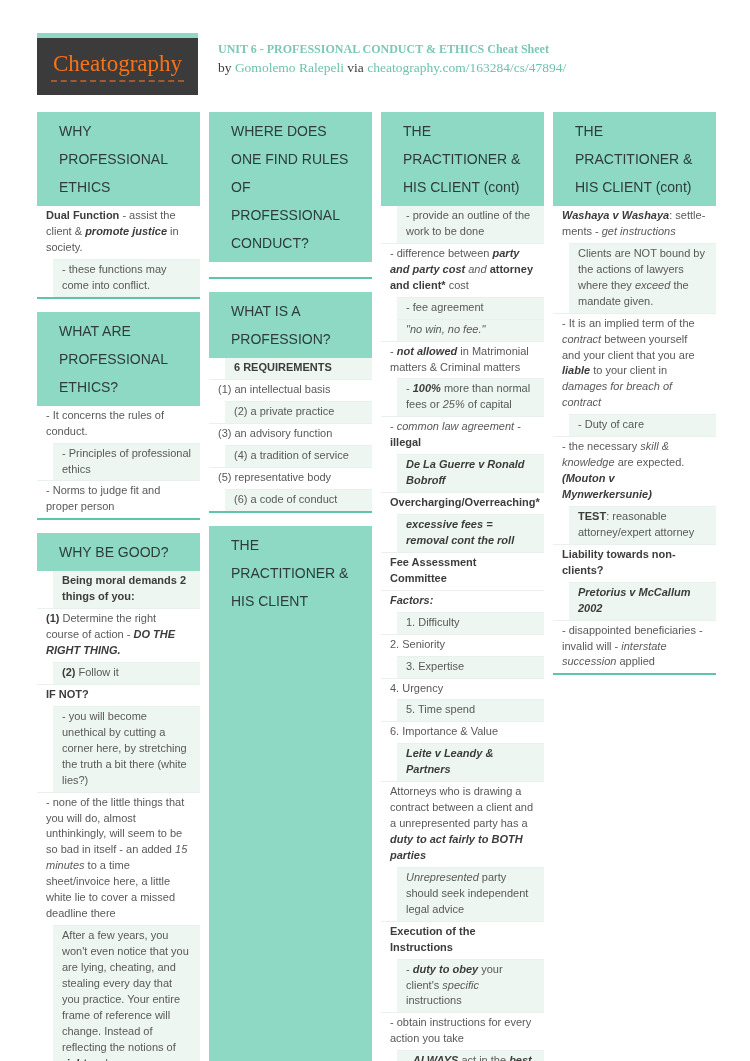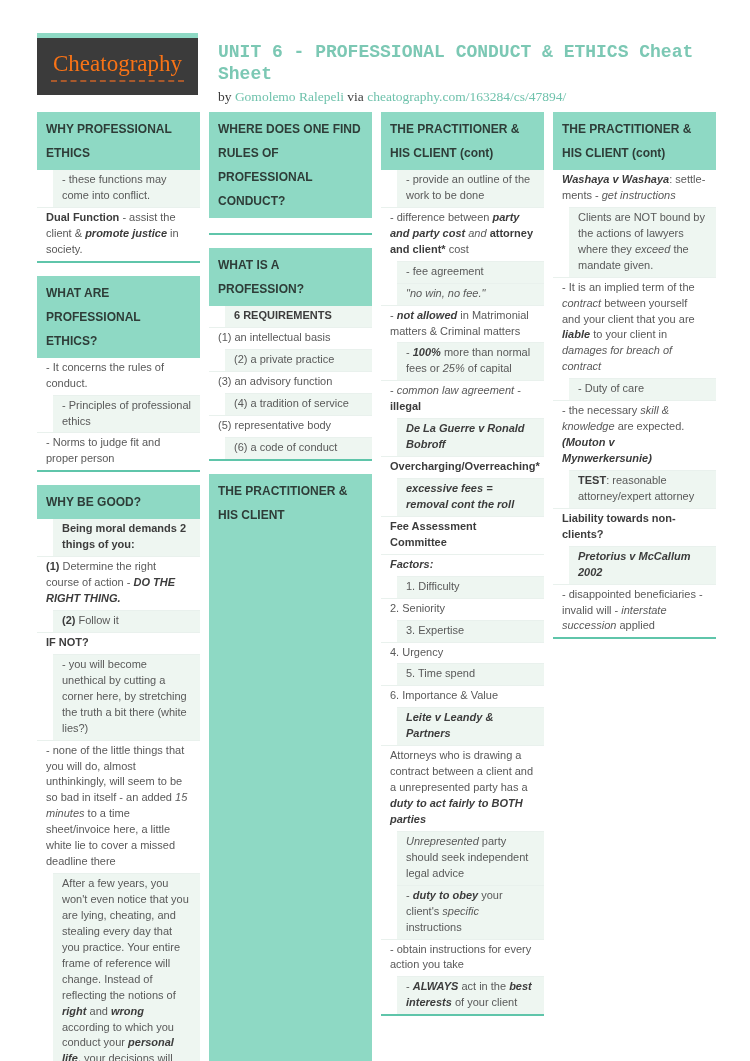--- a/index.html
+++ b/index.html
@@ -12,33 +12,33 @@
     position:absolute; left:37px; top:33px; width:161px; height:62px;
     background:var(--logo-bg); border-top:5px solid var(--accent);
     display:flex; align-items:center; justify-content:center;
   }
   .logo-text {
     font-family:"Liberation Serif", serif; color:#f97316; font-size:23px;
     border-bottom:2px dashed var(--logo-underline); padding:0 2px 3px 2px;
   }
   .head-text { position:absolute; left:218px; top:42px; width:510px; }
   .sheet-title {
-    font-family:Liberation Mono, monospace; font-weight:bold; color:var(--title-teal);
-    font-size:18px; line-height:1.2;
+    font-family:Liberation Serif, serif; font-weight:bold; color:var(--title-teal);
+    font-size:12px; line-height:1.2;
   }
   .byline { font-family:"Liberation Serif", serif; font-size:13.5px; color:#3c3c3c; margin-top:4px; }
   .byline a { color:var(--link-teal); text-decoration:none;margin-top:20px; }
 
   
   .sheet { position:absolute; left:37px; top:112px; width:679px; display:flex; gap:9px; align-items:flex-start; }
   .col { width:163px; display:flex; flex-direction:column; }
   .block { margin-bottom:13px; border-bottom:2px solid var(--block-border); background:#fff; }
   .block-header {
-    background:var(--accent); color:#2e3d38; font-weight:bold; font-size:12px;
-    line-height:2.0; padding:5px 9px;
+    background:var(--accent); color:#2e3d38; font-weight:normal; font-size:14px;
+    line-height:2.0; padding:5px 22px;
   }
   .row {
     font-size:11px; line-height:1.45; color:var(--text-body);
     padding:2px 9px 3px 9px; background:#fff; border-top:1px solid #e9f1ed;
   }
   .row:first-of-type { border-top:none; }
   .row.alt { background:var(--alt-row);margin-left:16px; }
   .row.empty { height:15px; }
   .row b { color:var(--text-dark); }
   .row b i { color:var(--text-dark); }
@@ -59,22 +59,22 @@
       <a>Gomolemo Ralepeli</a>
       <span>via</span>
       <a>cheatography.com/163284/cs/47894/</a>
     </div>
   </div>
 
   <div class="sheet">
       <div class="col">
         <section class="block">
           <header class="block-header">WHY PROFESSIONAL ETHICS</header>
+          <div class="row"><b>Dual Function</b> - assist the client &amp; <b><i>promote justice</i></b> in society.</div>
           <div class="row alt">- these functions may come into conflict.</div>
-          <div class="row"><b>Dual Function</b> - assist the client &amp; <b><i>promote justice</i></b> in society.</div>
         </section>
         <section class="block">
           <header class="block-header">WHAT ARE PROFESSIONAL ETHICS?</header>
           <div class="row">- It concerns the rules of conduct.</div>
           <div class="row alt">- Principles of professional ethics</div>
           <div class="row">- Norms to judge fit and proper person</div>
         </section>
         <section class="block">
           <header class="block-header">WHY BE GOOD?</header>
           <div class="row alt"><b>Being moral demands 2 things of you:</b></div>
@@ -122,20 +122,21 @@
           <div class="row"><b><i>Factors:</i></b></div>
           <div class="row alt">1. Difficulty</div>
           <div class="row">2. Seniority</div>
           <div class="row alt">3. Expertise</div>
           <div class="row">4. Urgency</div>
           <div class="row alt">5. Time spend</div>
           <div class="row">6. Importance &amp; Value</div>
           <div class="row alt"><b><i>Leite v Leandy &amp; Partners</i></b></div>
           <div class="row">Attorneys who is drawing a contract between a client and a unrepresented party has a <b><i>duty to act fairly to BOTH parties</i></b></div>
           <div class="row alt"><i>Unrepresented</i> party should seek independent legal advice</div>
+          <div class="row"><b>Execution of the Instructions</b></div>
           <div class="row alt">- <b><i>duty to obey</i></b> your client's <i>specific</i> instructions</div>
           <div class="row">- obtain instructions for every action you take</div>
           <div class="row alt">- <b><i>ALWAYS</i></b> act in the <b><i>best interests</i></b> of your client</div>
         </section>
       </div>
       <div class="col">
         <section class="block">
           <header class="block-header">THE PRACTITIONER &amp; HIS CLIENT (cont)</header>
           <div class="row"><b><i>Washaya v Washaya</i></b>: settle­ments - <i>get instructions</i></div>
           <div class="row alt">Clients are NOT bound by the actions of lawyers where they <i>exceed</i> the mandate given.</div>

